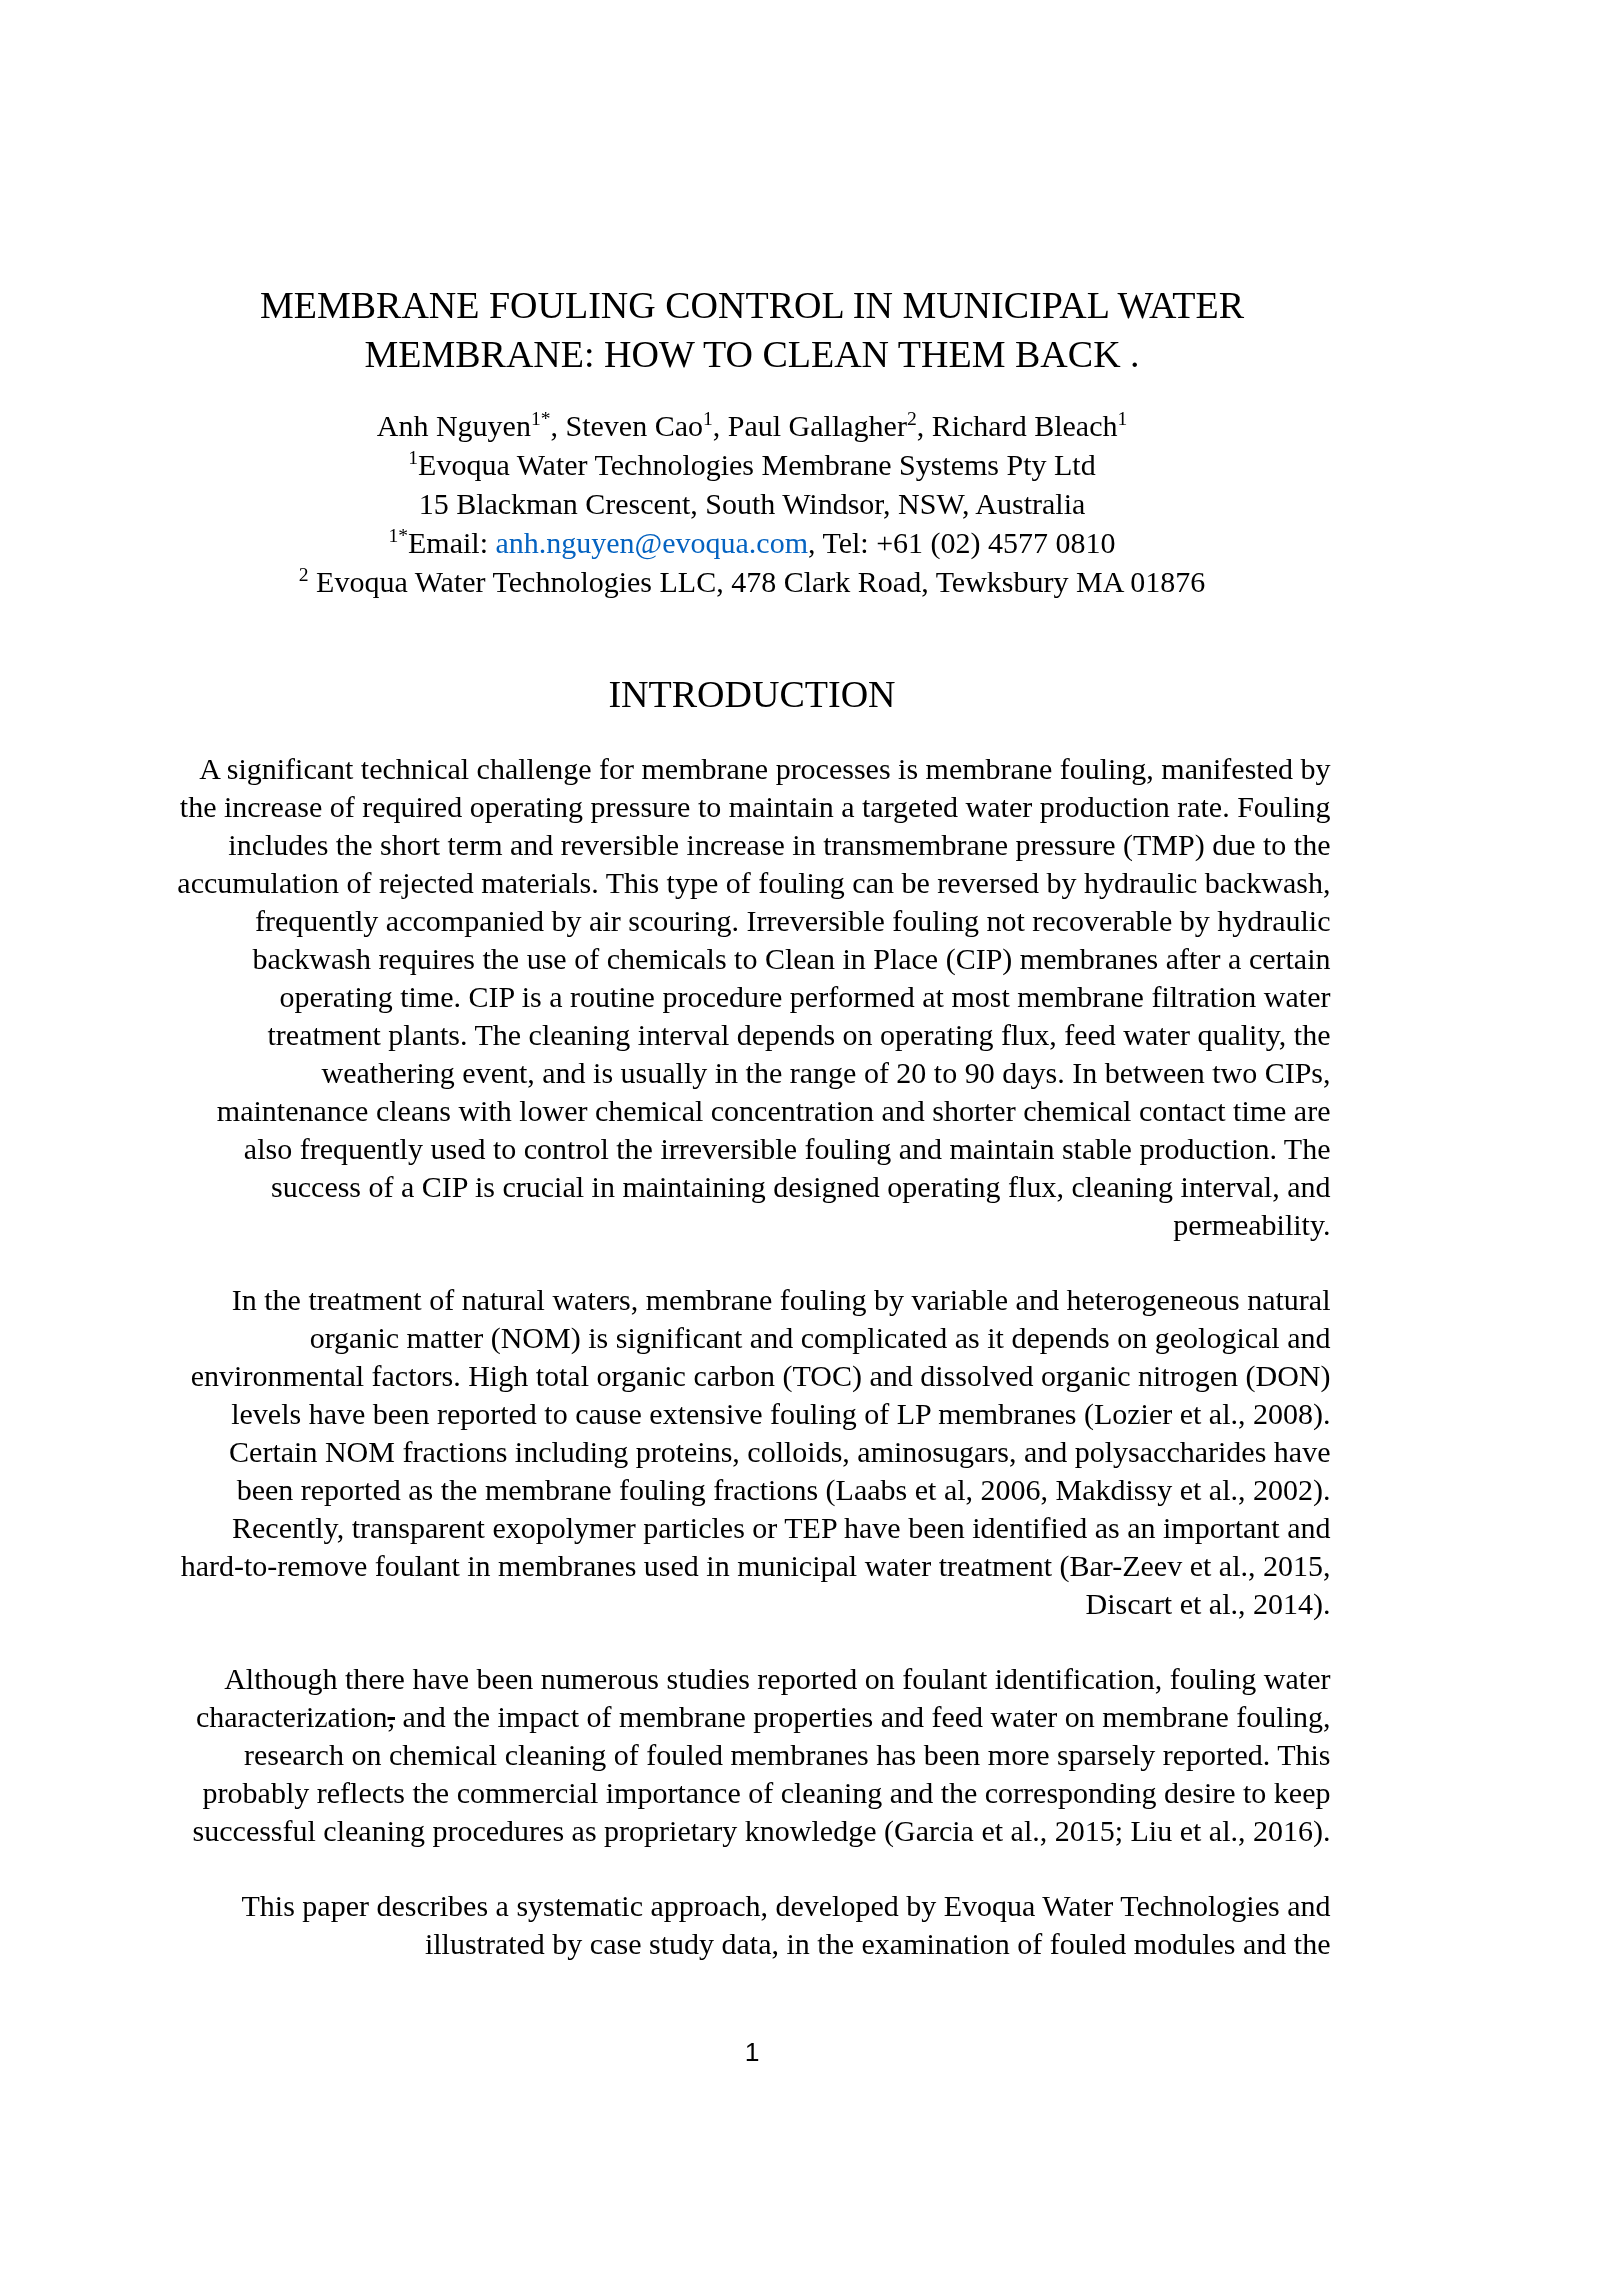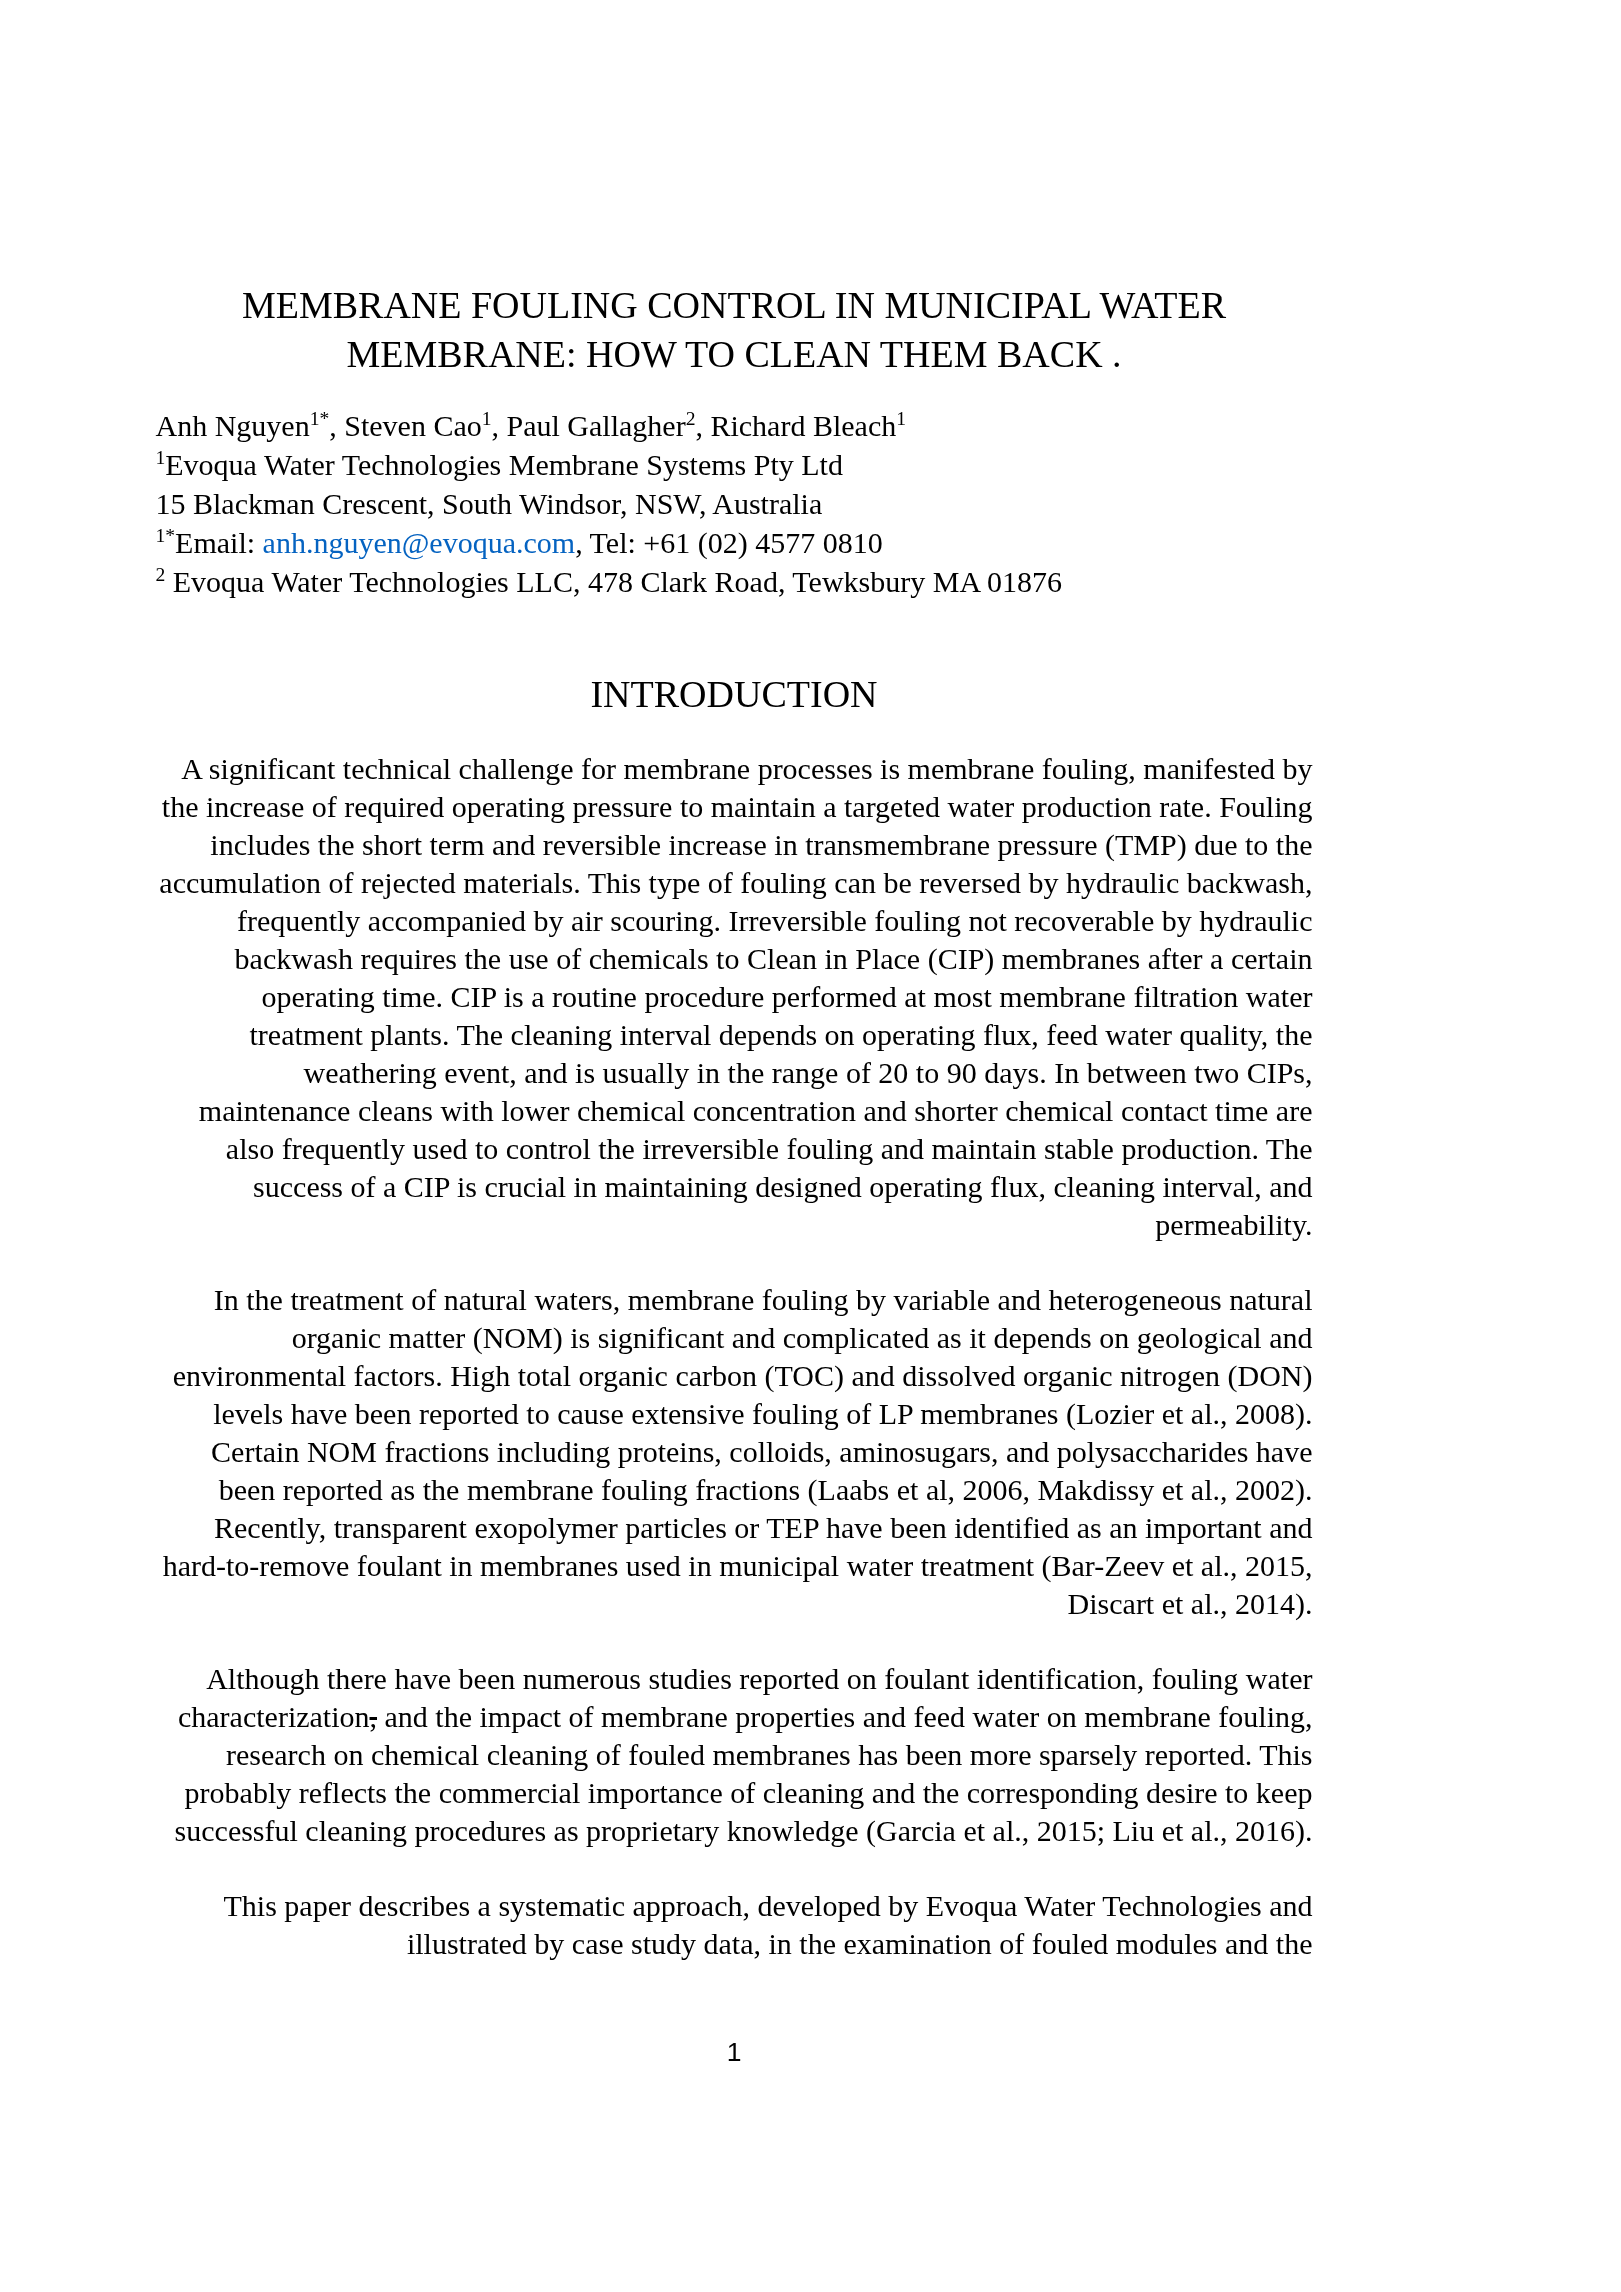--- a/index.html
+++ b/index.html
@@ -8,37 +8,38 @@
     background: #ffffff;
   }
   .page {
     position: relative;
     width: 1468px;
     height: 2293px;
     background: #ffffff;
     color: #000000;
     font-family: "Liberation Serif", serif;
     overflow: hidden;
+    margin-left: 18px;
   }
   .content {
     width: 1157px;
     margin: 0 auto;
     padding-top: 281px;
     font-size: 30px;
     line-height: 38px;
   }
   .title {
     font-size: 38px;
     line-height: 49px;
     font-weight: normal;
     text-align: center;
     margin: 0 0 27.4px 0;
   }
   .center-line {
-    text-align: left;
+    text-align: center;
     margin: 0;
     line-height: 39px;
   }
   sup {
     font-size: 19.6px;
     line-height: 0;
     vertical-align: super;
   }
   a.email-link {
     color: var(--link, #0563c1);

